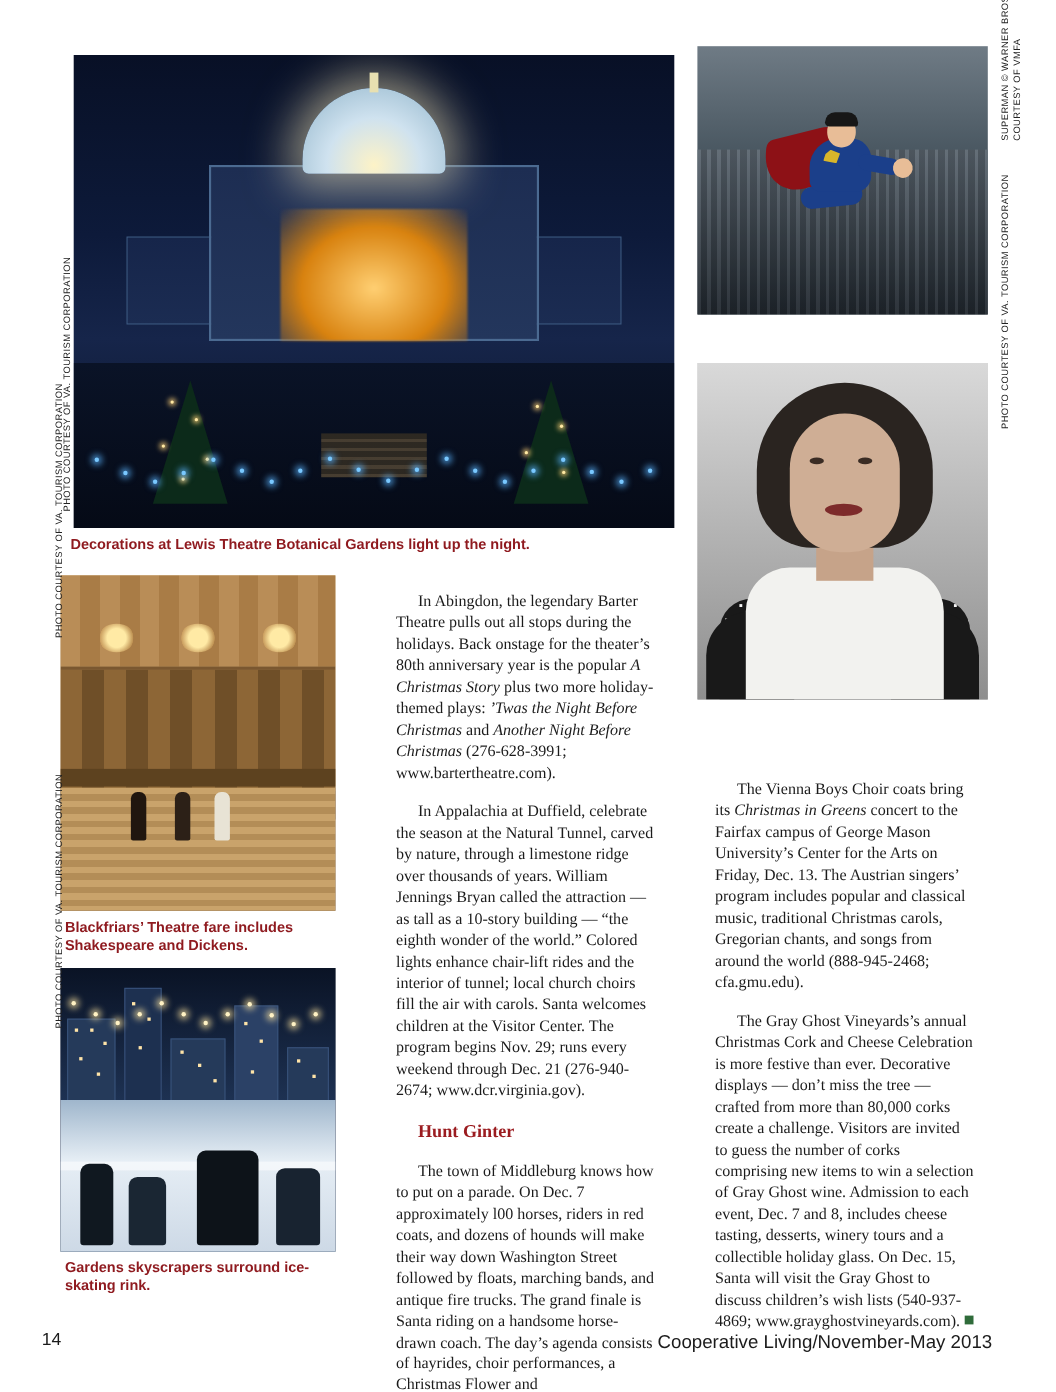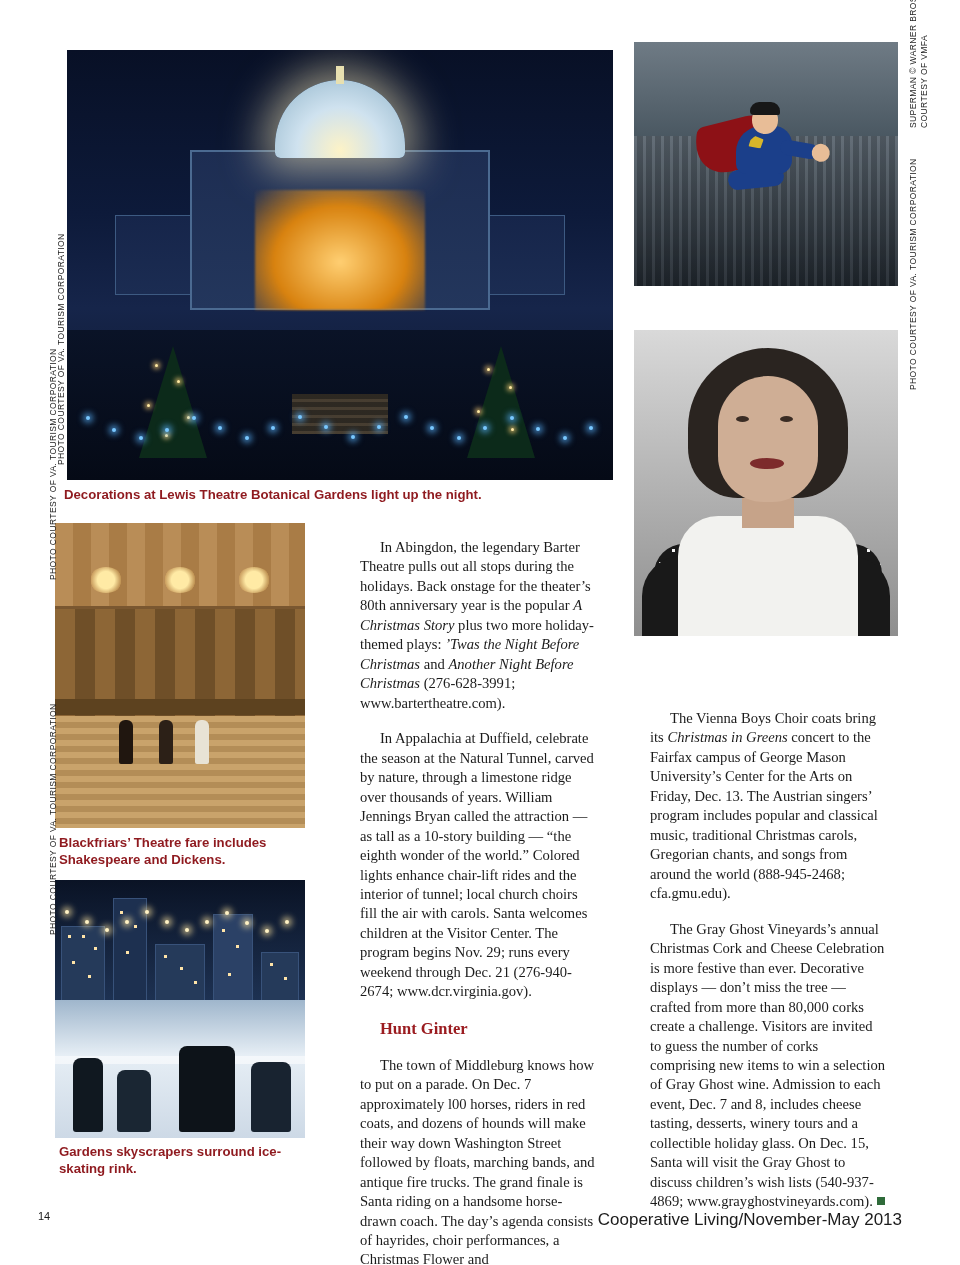--- a/index.html
+++ b/index.html
@@ -293,21 +293,21 @@
     background: #2f6b3a;
     margin-left: 4px;
     vertical-align: 1px;
   }
   .ital { font-style: italic; }
 
   
   #folio {
     position: absolute; left: 38px; top: 1210px;
     font-family: "Liberation Sans", sans-serif;
-    font-size: 11px; color: #1b1b1b;
+    font-size: 16px; color: #1b1b1b;
   }
   #footer-title {
     position: absolute; right: 58px; top: 1210px;
     font-family: "Liberation Sans", sans-serif;
     font-size: 17px; color: #1b1b1b;
   }
 </style>
 </head>
 <body>
 

